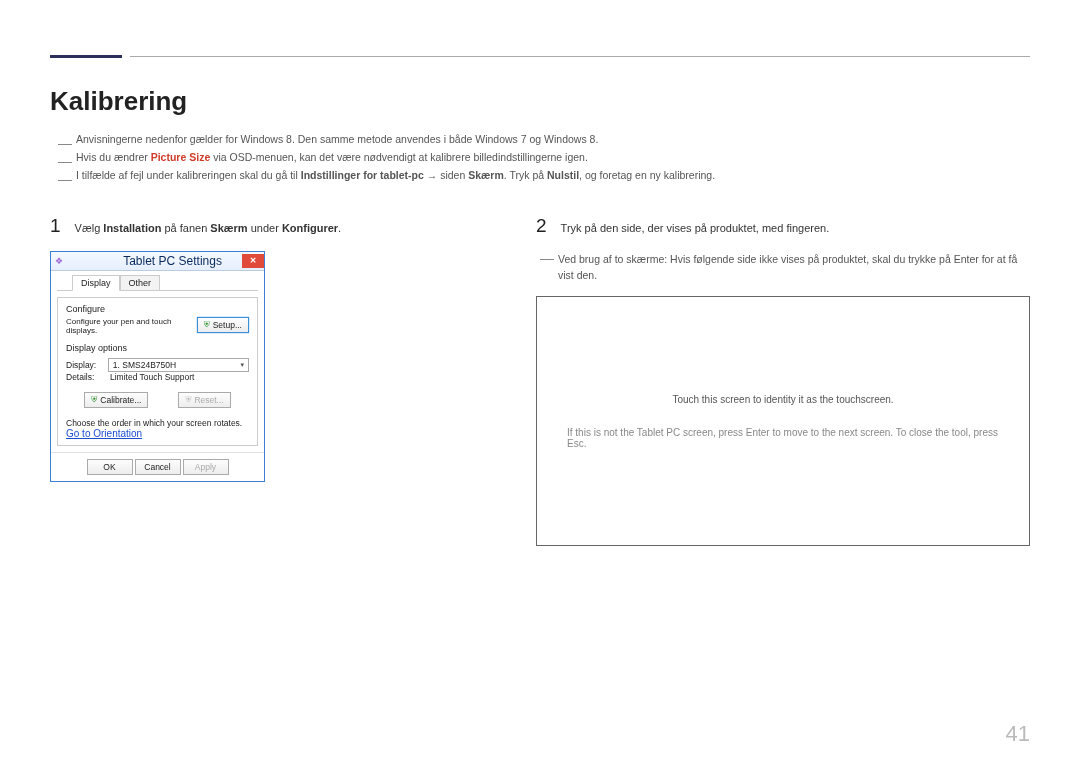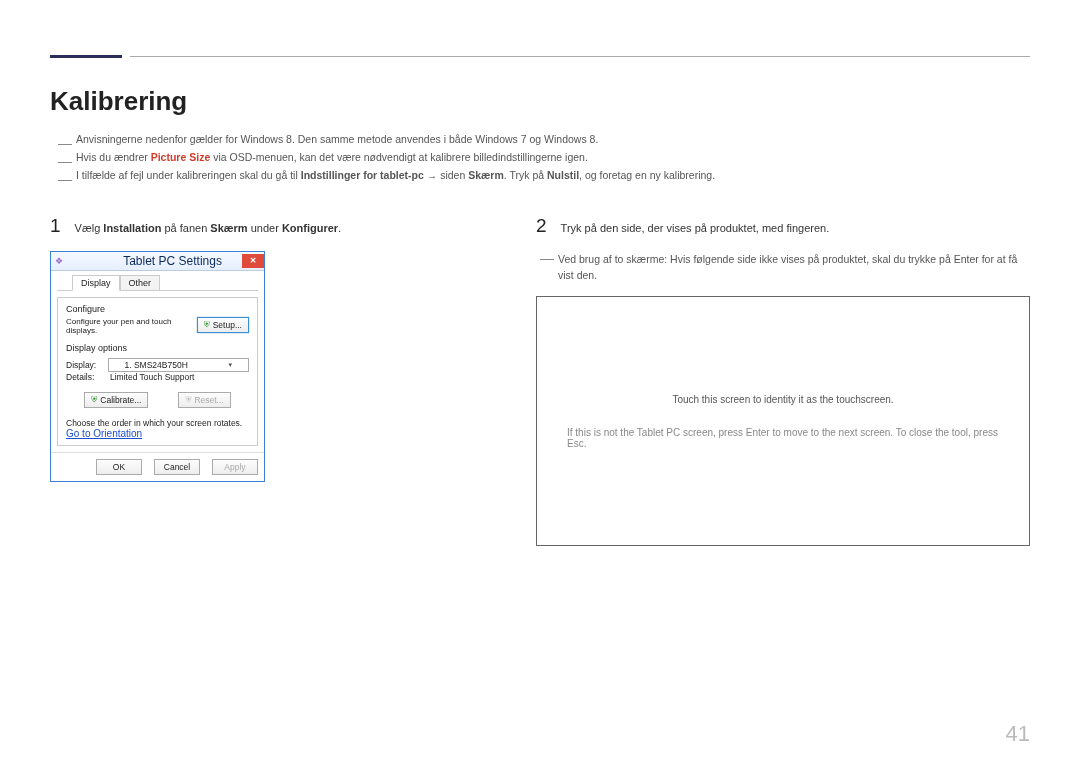--- a/index.html
+++ b/index.html
@@ -213,21 +213,21 @@
     .row {
       display: flex;
       align-items: center;
       font-size: 8.5px;
     }
     .row .rlabel {
       width: 44px;
     }
     .select {
       border: 1px solid #aaa;
-      padding: 1px 16px;
+      padding: 1px 4px;
       width: 148px;
       display: flex;
       justify-content: space-between;
       align-items: center;
       font-size: 8.5px;
       background: #fff;
     }
     .chev { font-size: 7px; color: #555; }
     .btn-row {
       display: flex;
@@ -239,22 +239,22 @@
       font-size: 8.5px;
       margin-top: 10px;
     }
     .link-text {
       color: #1a4ed1;
       font-size: 10px;
       text-decoration: underline;
     }
     .dialog-footer {
       display: flex;
-      justify-content: flex-end;
-      gap: 12px;
+      justify-content: center;
+      gap: 2px;
       padding: 6px;
       border-top: 1px solid #e0e0e0;
     }
     .dialog-footer .win-btn {
       width: 46px;
       justify-content: center;
       padding: 2px 0;
     }
     .dialog-footer .win-btn.disabled {
       color: #aaa;

